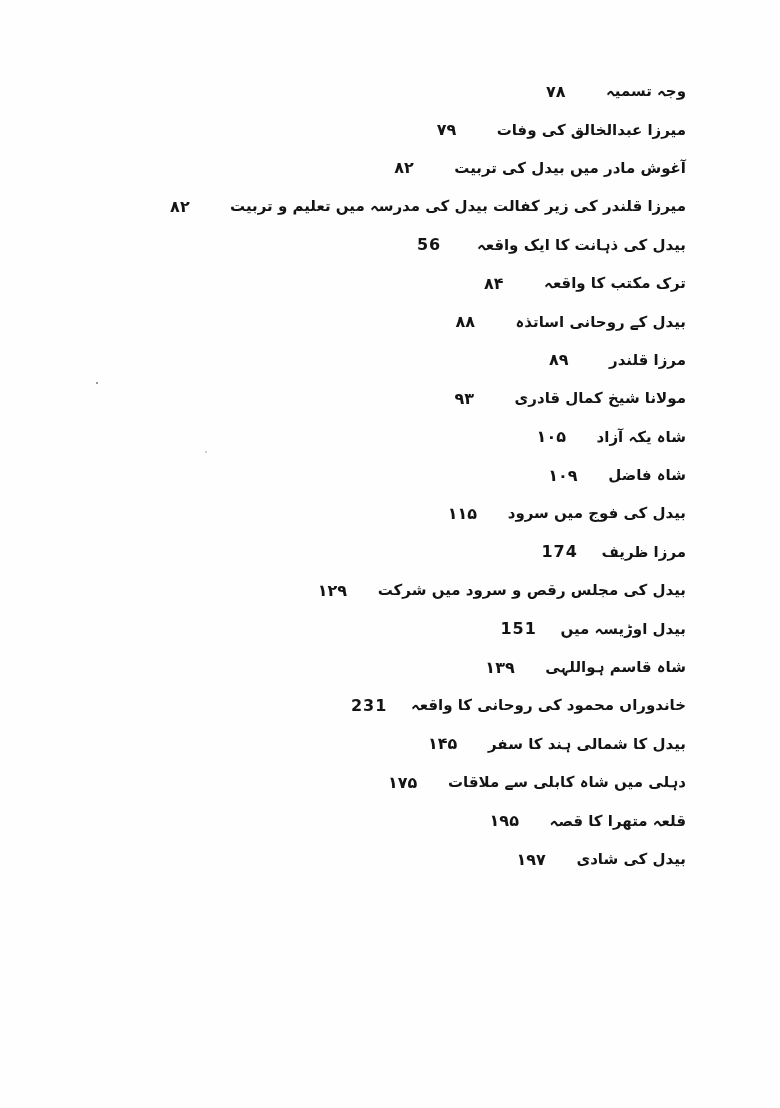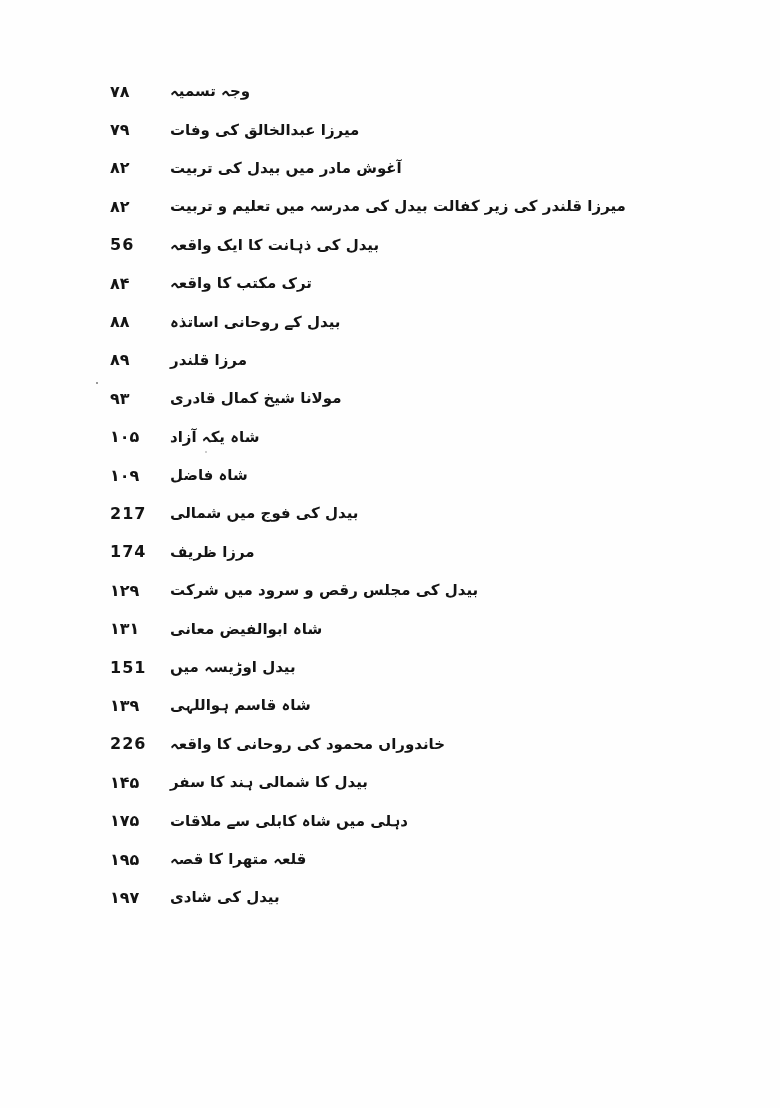--- a/index.html
+++ b/index.html
@@ -27,21 +27,21 @@
       left: 86px;
       top: 72px;
       width: 600px;
     }
     .row {
       position: relative;
       height: 38.4px;
       display: flex;
       flex-direction: row;
       align-items: center;
-      justify-content: flex-start;
+      justify-content: flex-end;
       margin-left: 24px;
     }
     .pg {
       direction: rtl;
       font-family: "DejaVu Sans", sans-serif;
       font-weight: bold;
       font-size: 16px;
       letter-spacing: 1px;
       color: #141414;
       width: 60px;
@@ -107,45 +107,41 @@
   </div>
       <div class="row">
     <span class="pg">۱۰۵</span>
     <span class="title">شاہ یکہ آزاد</span>
   </div>
       <div class="row">
     <span class="pg">۱۰۹</span>
     <span class="title">شاہ فاضل</span>
   </div>
       <div class="row">
-    <span class="pg">217</span>
-    <span class="title">بیدل کی فوج میں شمالی</span>
+    <span class="pg">۱۱۵</span>
+    <span class="title">بیدل کی فوج میں سرود</span>
   </div>
       <div class="row">
     <span class="pg">174</span>
     <span class="title">مرزا ظریف</span>
   </div>
       <div class="row">
     <span class="pg">۱۲۹</span>
     <span class="title">بیدل کی مجلس رقص و سرود میں شرکت</span>
   </div>
       <div class="row">
-    <span class="pg">۱۳۱</span>
-    <span class="title">شاہ ابوالفیض معانی</span>
-  </div>
-      <div class="row">
     <span class="pg">151</span>
     <span class="title">بیدل اوڑیسہ میں</span>
   </div>
       <div class="row">
     <span class="pg">۱۳۹</span>
     <span class="title">شاہ قاسم ہواللہی</span>
   </div>
       <div class="row">
-    <span class="pg">226</span>
+    <span class="pg">231</span>
     <span class="title">خاندوراں محمود کی روحانی کا واقعہ</span>
   </div>
       <div class="row">
     <span class="pg">۱۴۵</span>
     <span class="title">بیدل کا شمالی ہند کا سفر</span>
   </div>
       <div class="row">
     <span class="pg">۱۷۵</span>
     <span class="title">دہلی میں شاہ کابلی سے ملاقات</span>
   </div>

